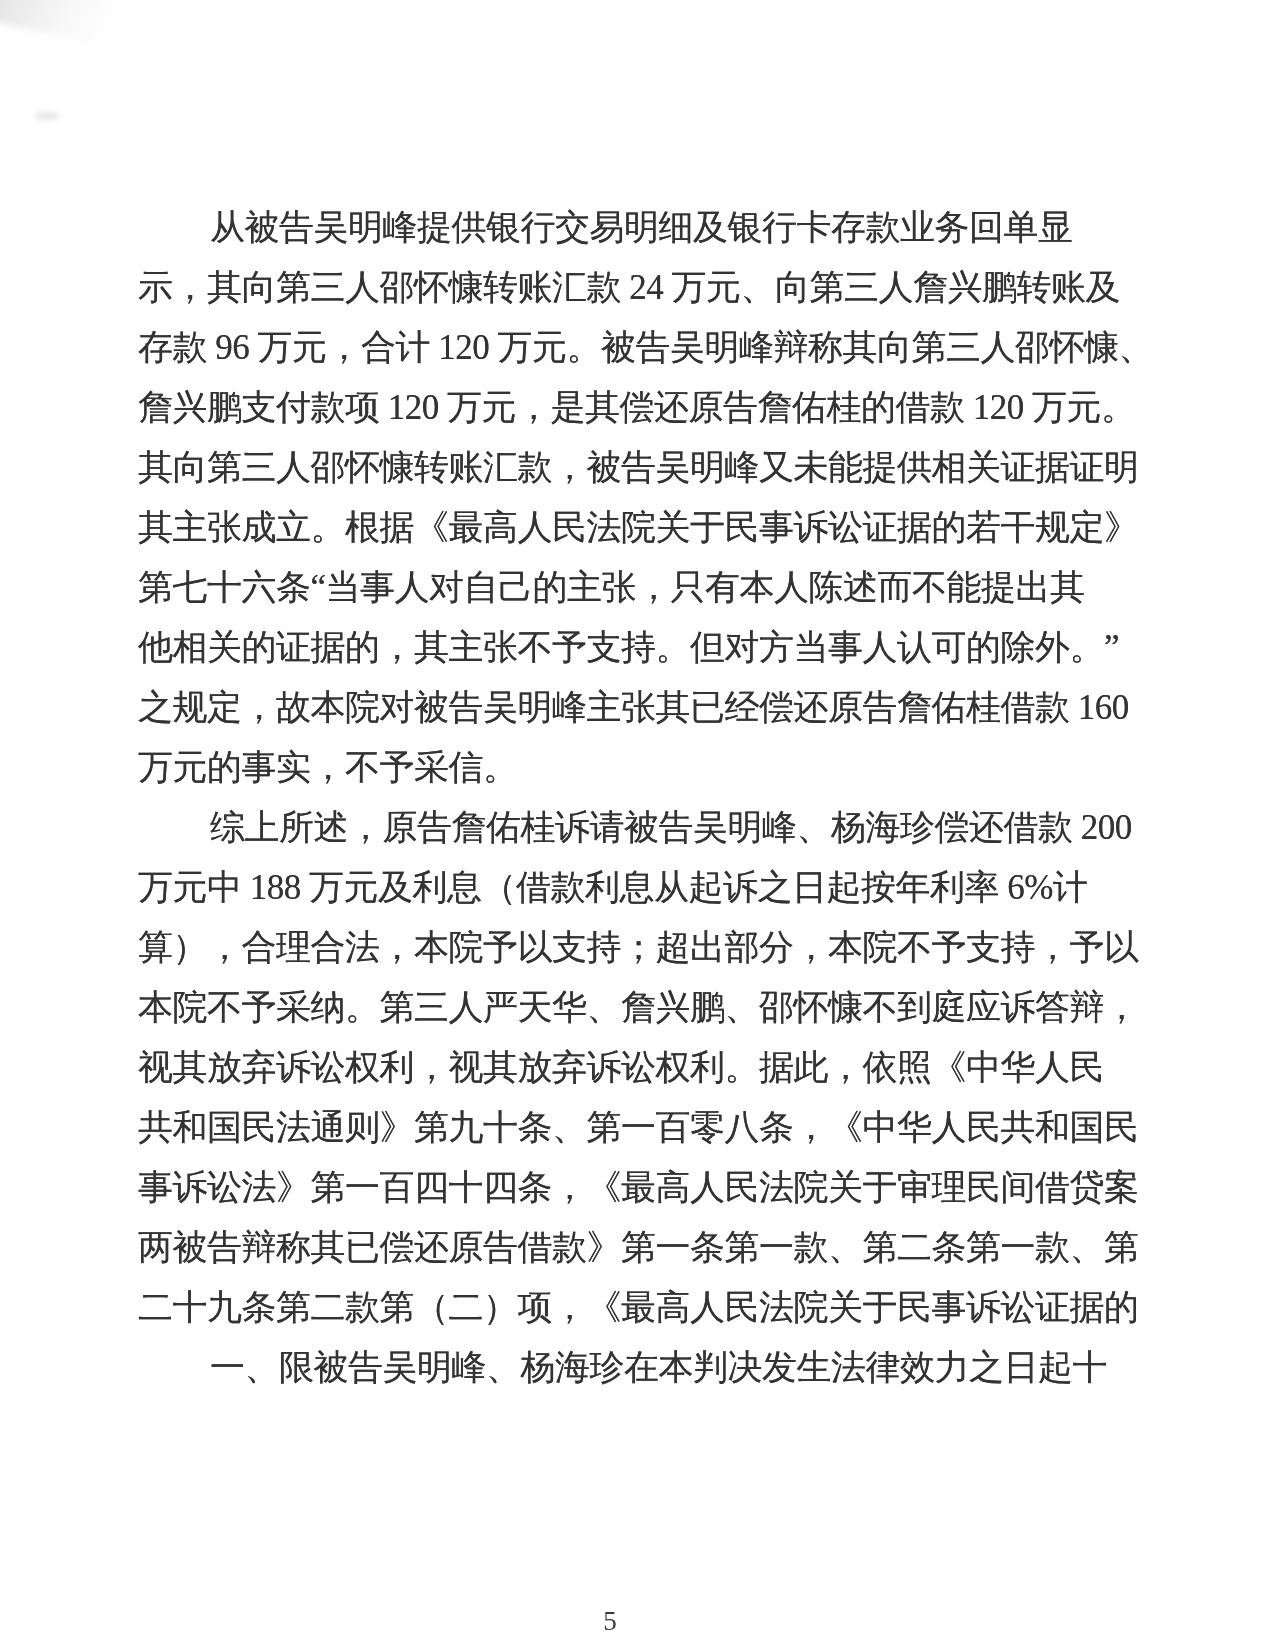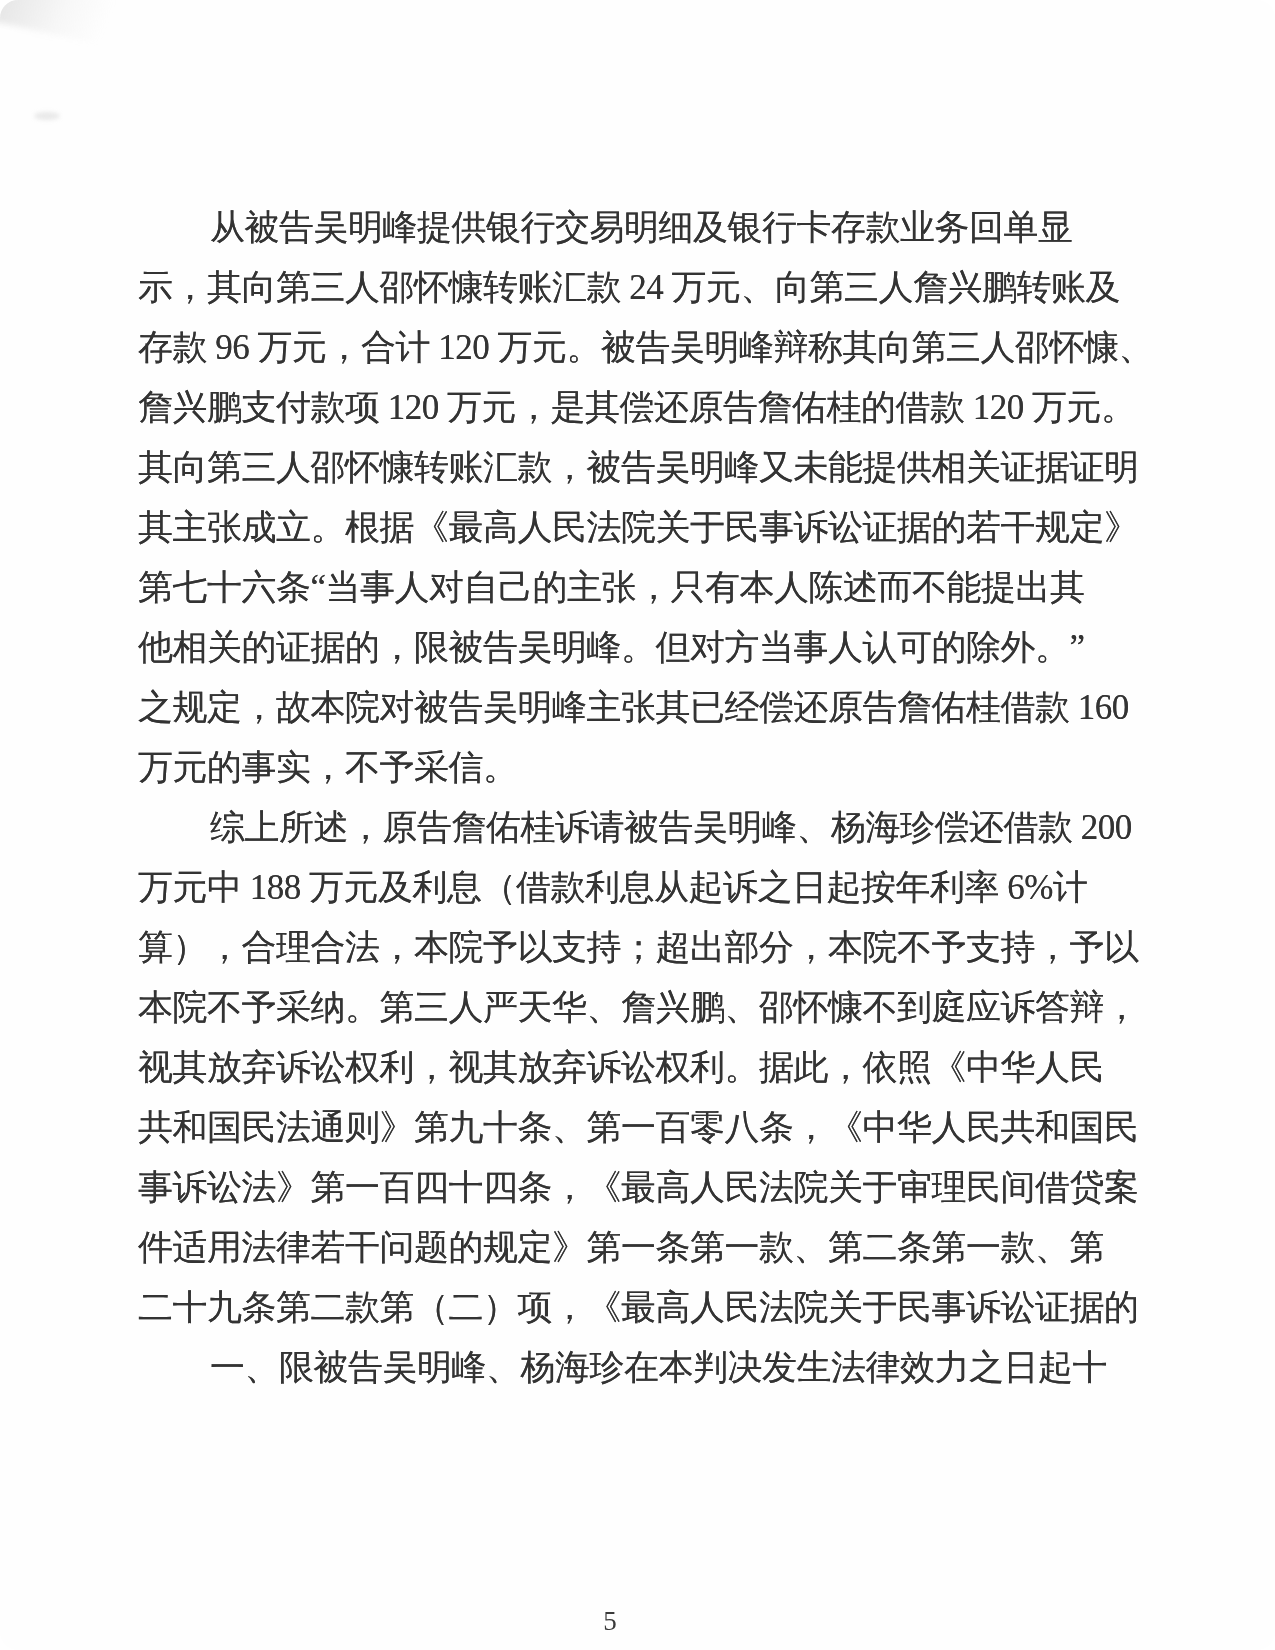--- a/index.html
+++ b/index.html
@@ -8,21 +8,20 @@
     background: #ffffff;
   }
   .page {
     position: relative;
     width: 1275px;
     height: 1650px;
     background: #fefefe;
     overflow: hidden;
     font-family: "Liberation Serif", "DejaVu Serif", serif;
     color: #2e2e2e;
-    border-radius: 18px;
   }
   
   .smudge-top-left {
     position: absolute;
     left: -30px;
     top: -12px;
     width: 170px;
     height: 46px;
     background: linear-gradient(100deg, rgba(160,160,160,0.35), rgba(200,200,200,0.12) 55%, rgba(255,255,255,0) 80%);
     transform: rotate(12deg);
@@ -75,29 +74,29 @@
   <div class="smudge-dot"></div>
 
   <div class="textblock">
     <div class="line indent">从被告吴明峰提供银行交易明细及银行卡存款业务回单显</div>
     <div class="line">示，其向第三人邵怀慷转账汇款 24 万元、向第三人詹兴鹏转账及</div>
     <div class="line">存款 96 万元，合计 120 万元。被告吴明峰辩称其向第三人邵怀慷、</div>
     <div class="line">詹兴鹏支付款项 120 万元，是其偿还原告詹佑桂的借款 120 万元。</div>
     <div class="line">其向第三人邵怀慷转账汇款，被告吴明峰又未能提供相关证据证明</div>
     <div class="line">其主张成立。根据《最高人民法院关于民事诉讼证据的若干规定》</div>
     <div class="line">第七十六条“当事人对自己的主张，只有本人陈述而不能提出其</div>
-    <div class="line">他相关的证据的，限被告吴明峰。但对方当事人认可的除外。”</div>
+    <div class="line">他相关的证据的，其主张不予支持。但对方当事人认可的除外。”</div>
     <div class="line">之规定，故本院对被告吴明峰主张其已经偿还原告詹佑桂借款 160</div>
     <div class="line">万元的事实，不予采信。</div>
     <div class="line indent">综上所述，原告詹佑桂诉请被告吴明峰、杨海珍偿还借款 200</div>
     <div class="line">万元中 188 万元及利息（借款利息从起诉之日起按年利率 6%计</div>
     <div class="line">算），合理合法，本院予以支持；超出部分，本院不予支持，予以</div>
     <div class="line">本院不予采纳。第三人严天华、詹兴鹏、邵怀慷不到庭应诉答辩，</div>
     <div class="line">视其放弃诉讼权利，视其放弃诉讼权利。据此，依照《中华人民</div>
     <div class="line">共和国民法通则》第九十条、第一百零八条，《中华人民共和国民</div>
     <div class="line">事诉讼法》第一百四十四条，《最高人民法院关于审理民间借贷案</div>
-    <div class="line">件适用法律若干问题的规定》第一条第一款、第二条第一款、第</div>
+    <div class="line">两被告辩称其已偿还原告借款》第一条第一款、第二条第一款、第</div>
     <div class="line">二十九条第二款第（二）项，《最高人民法院关于民事诉讼证据的</div>
     <div class="line indent">一、限被告吴明峰、杨海珍在本判决发生法律效力之日起十</div>
   </div>
 
   <div class="page-number">5</div>
 </div>
 
 </body></html>

